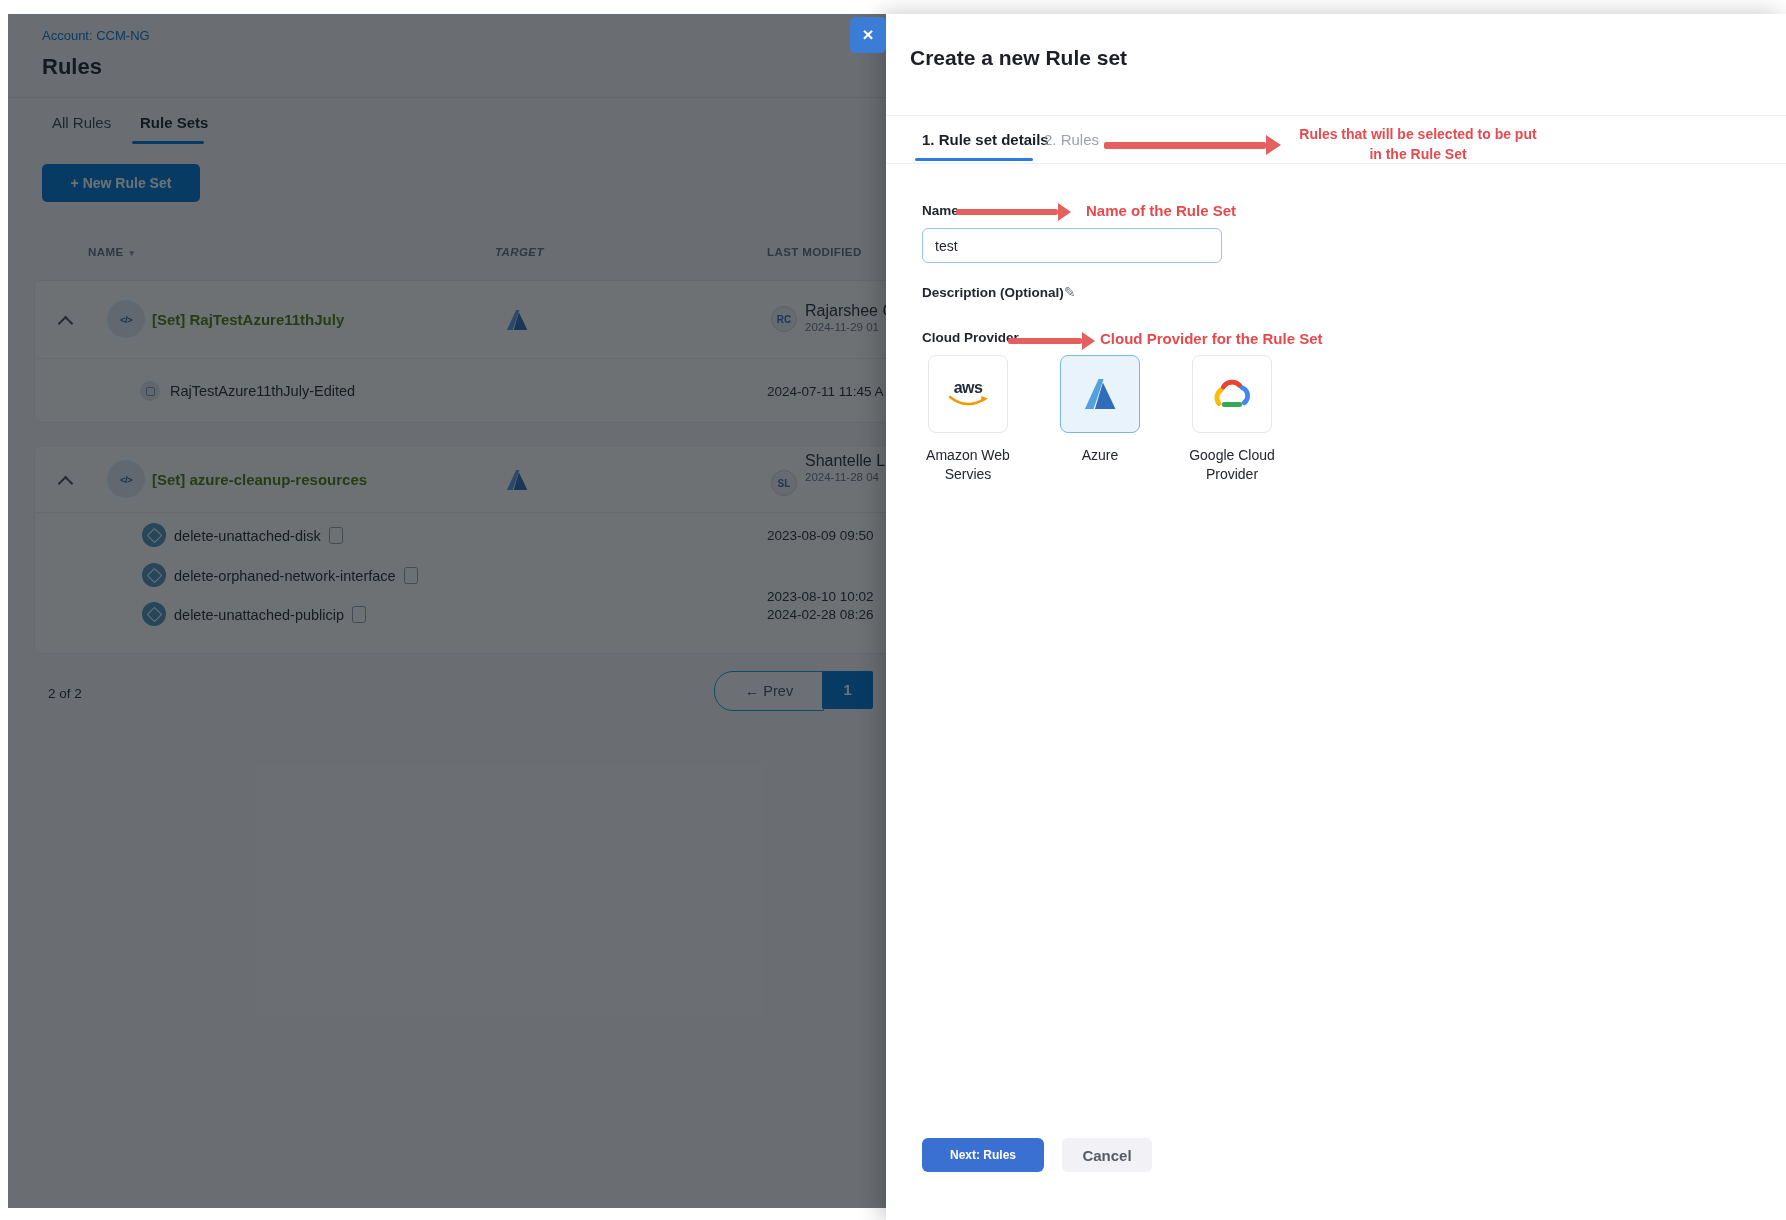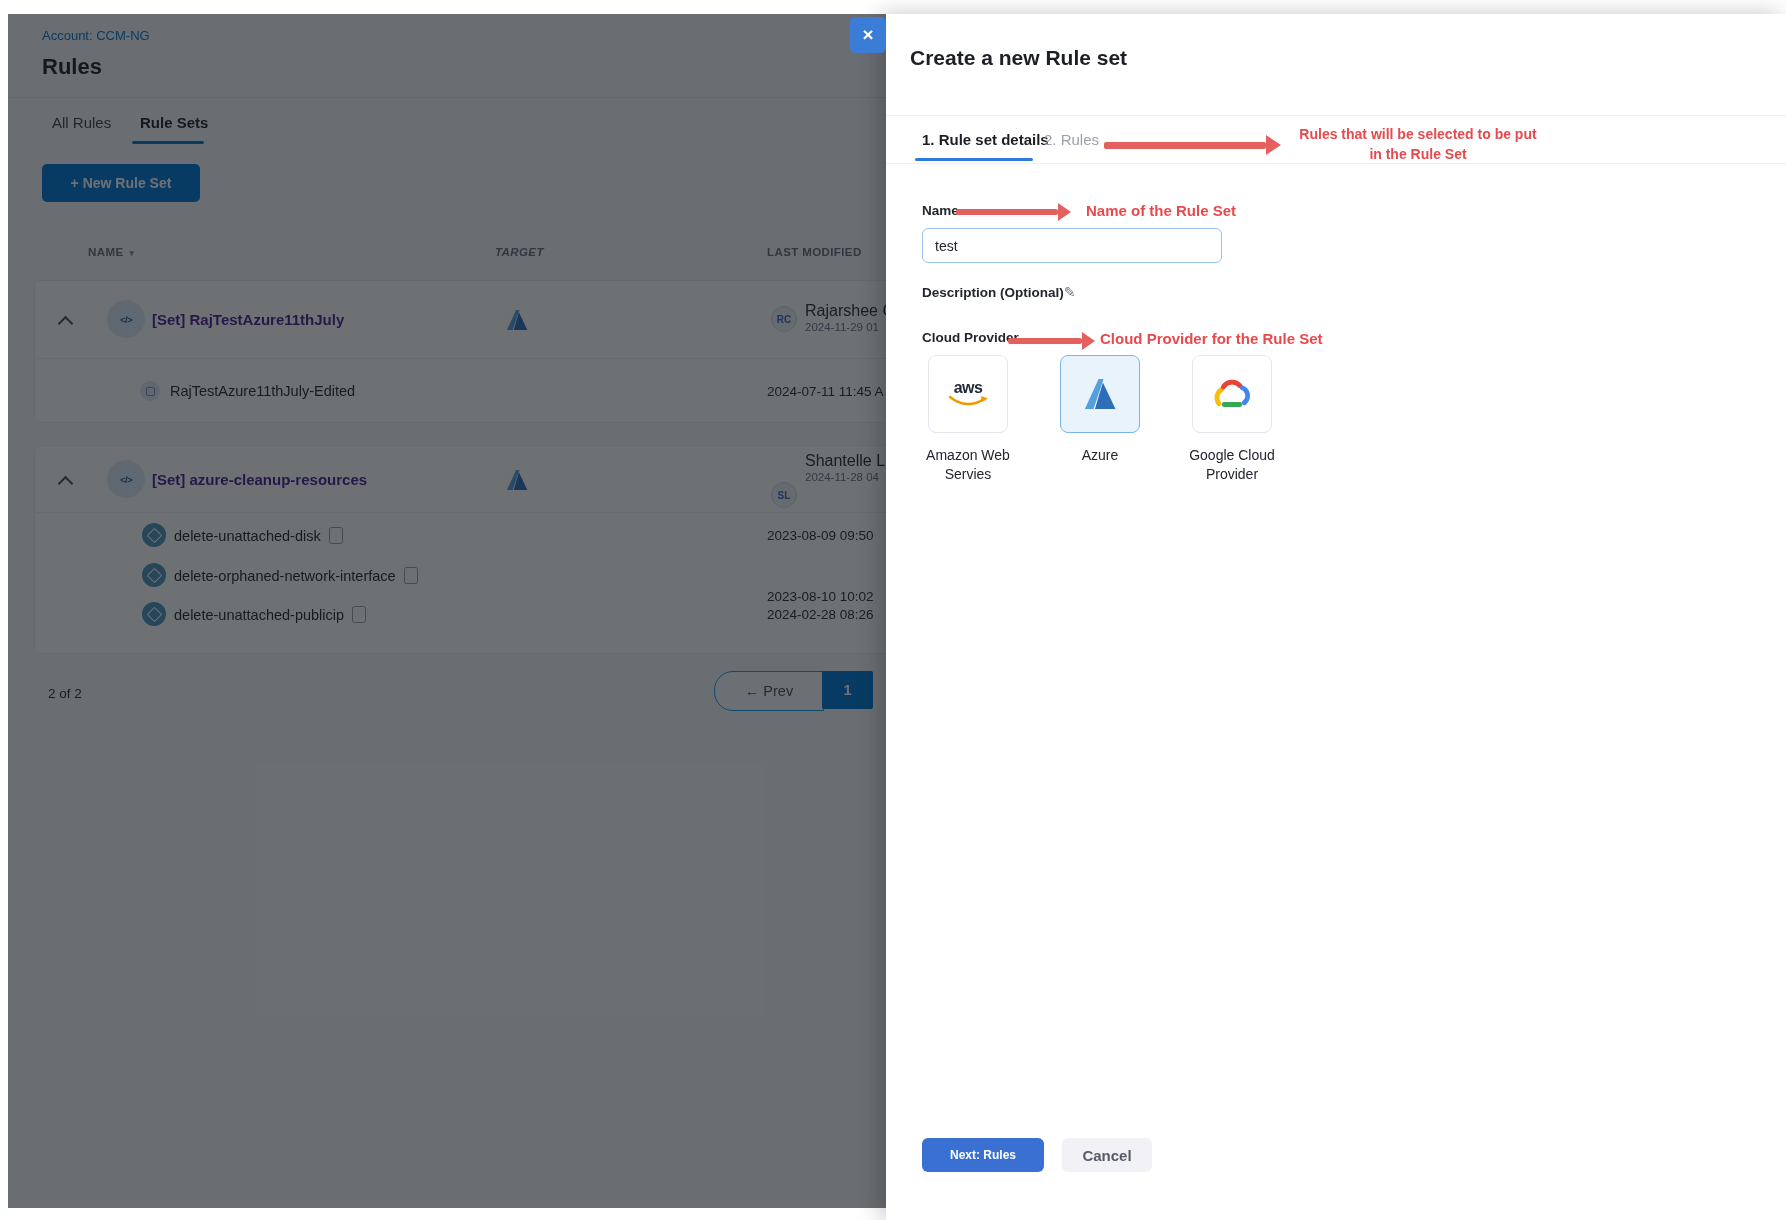--- a/index.html
+++ b/index.html
@@ -24,27 +24,27 @@
   .col-name{left:80px;} .col-target{left:487px;font-style:italic;} .col-mod{left:759px;white-space:nowrap;}
   .sort-caret{font-size:9px;color:#8a8f9c;margin-left:6px;}
   .card{left:26px;width:862px;background:#fff;border:1px solid #ececf0;border-radius:6px;}
   .card1{top:266px;height:141px;}
   .card2{top:431px;height:207px;}
   .chev{width:9px;height:9px;border-left:2px solid #4a4f5c;border-top:2px solid #4a4f5c;transform:rotate(45deg);}
   .chev1{left:52px;top:304px;} .chev2{left:52px;top:464px;}
   .set-circle{width:38px;height:38px;border-radius:50%;background:#dcebf8;display:flex;align-items:center;justify-content:center;
               font-size:9.5px;font-weight:bold;color:#2e5e92;letter-spacing:-.5px;}
   .sc1{left:99px;top:286px;} .sc2{left:99px;top:446px;}
-  .set-title{font-size:15px;font-weight:bold;color:#4c1d95;white-space:nowrap;}
+  .set-title{font-size:15px;font-weight:bold;color:#4d7c0f;white-space:nowrap;}
   .st1{left:144px;top:297px;} .st2{left:144px;top:457px;}
   .az-logo{width:24px;height:24px;}
   .azt1{left:497px;top:294px;} .azt2{left:497px;top:454px;}
   .avatar{width:26px;height:26px;border-radius:50%;background:#eef0f4;border:1px solid #d2d7e0;display:flex;align-items:center;
           justify-content:center;font-size:10px;font-weight:bold;color:#3b66c4;box-sizing:border-box;}
-  .av1{left:763px;top:292px;} .av2{left:763px;top:468px;}
+  .av1{left:763px;top:292px;} .av2{left:763px;top:456px;}
   .mod-name{font-size:16px;color:#2b303c;white-space:nowrap;}
   .mod-date{font-size:11.5px;color:#6d7284;white-space:nowrap;}
   .mn1{left:797px;top:288px;} .md1{left:797px;top:307px;}
   .mn2{left:797px;top:438px;} .md2{left:797px;top:457px;}
   .card-div{height:1px;background:#ededf0;left:26px;width:862px;}
   .cd1{top:344px;} .cd2{top:498px;}
   .child-icon1{left:132px;top:367px;width:20px;height:20px;border-radius:50%;background:#dde6f2;display:flex;align-items:center;justify-content:center;}
   .child-icon1 span{width:7px;height:7px;border:1.5px solid #7d97bd;border-radius:2px;}
   .rule-circle{width:24px;height:24px;border-radius:50%;background:#4e93bd;display:flex;align-items:center;justify-content:center;}
   .rule-circle span{width:9px;height:9px;border:1.5px solid #fff;border-radius:1px;transform:rotate(45deg);}

